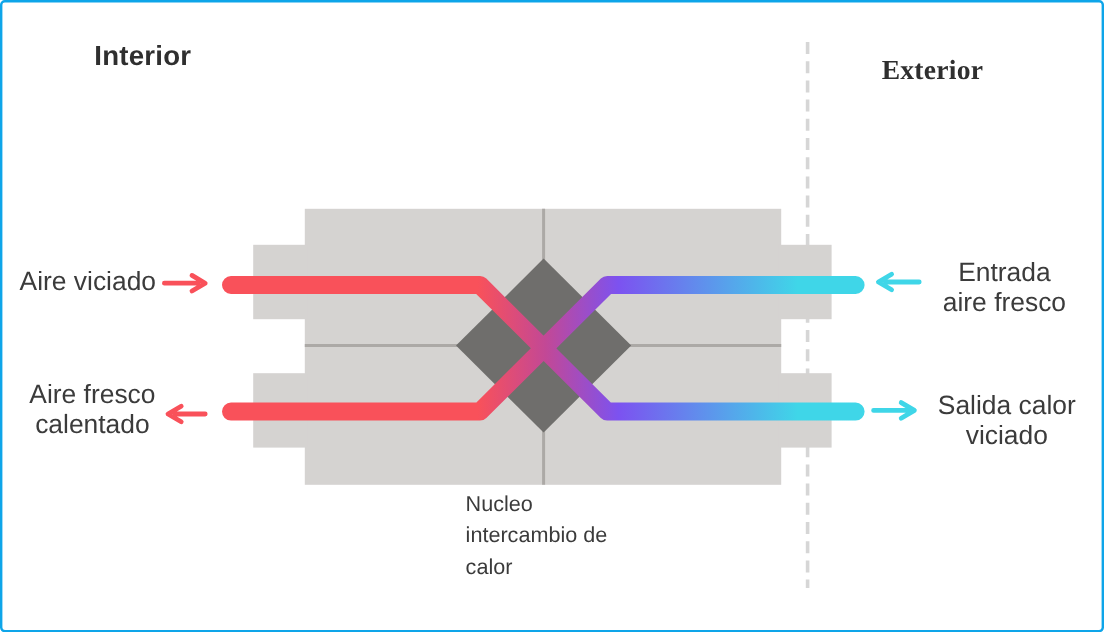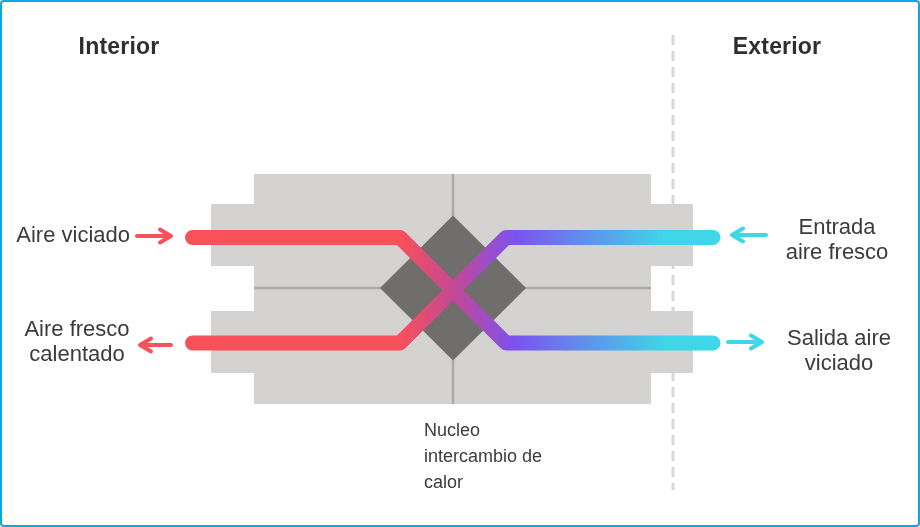--- a/index.html
+++ b/index.html
@@ -66,30 +66,30 @@
     <path d="M713 237.5 H506 L400 343 H192.5" fill="none" stroke="url(#airGrad)" stroke-width="15" stroke-linecap="round" stroke-linejoin="round"></path>
 
     <path d="M137 236 H165 M160 229.5 L171 236 L160 242.5" fill="none" stroke-width="4" stroke-linecap="round" stroke-linejoin="round" stroke="#F9515A"></path>
     <path d="M171 345 H146 M151 338.5 L140 345 L151 351.5" fill="none" stroke-width="4" stroke-linecap="round" stroke-linejoin="round" stroke="#F9515A"></path>
     <path d="M766 235 H738 M743 228.5 L732 235 L743 241.5" fill="none" stroke-width="4" stroke-linecap="round" stroke-linejoin="round" stroke="#3FD6E8"></path>
     <path d="M728 342 H756 M751 335.5 L762 342 L751 348.5" fill="none" stroke-width="4" stroke-linecap="round" stroke-linejoin="round" stroke="#3FD6E8"></path>
   </svg>
 
   <div class="zone-heading" style="left:47px;top:31px;width:140px;">Interior</div>
 
-  <div class="zone-heading" style="left:705px;top:31px;width:140px;">Exterior</div>
+  <div class="zone-heading" style="left:705px;top:44px;width:140px;font-family:Liberation Serif, serif;">Exterior</div>
 
   <div class="flow-label" style="left:8px;top:220px;width:120px;text-align:right;">Aire viciado</div>
 
   <div class="flow-label" style="left:4px;top:314px;width:142px;text-align:center;">Aire fresco
 calentado</div>
 
   <div class="flow-label" style="left:765px;top:212px;width:140px;text-align:center;">Entrada
 aire fresco</div>
 
-  <div class="flow-label" style="left:767px;top:323px;width:140px;text-align:center;">Salida aire
+  <div class="flow-label" style="left:767px;top:323px;width:140px;text-align:center;">Salida calor
 viciado</div>
 
-  <div class="core-label" style="left:386px;top:415px;width:180px;margin-left:36px;">Nucleo
+  <div class="core-label" style="left:386px;top:405px;width:180px;">Nucleo
 intercambio de
 calor</div>
 
 </div>
 
 </body></html>

